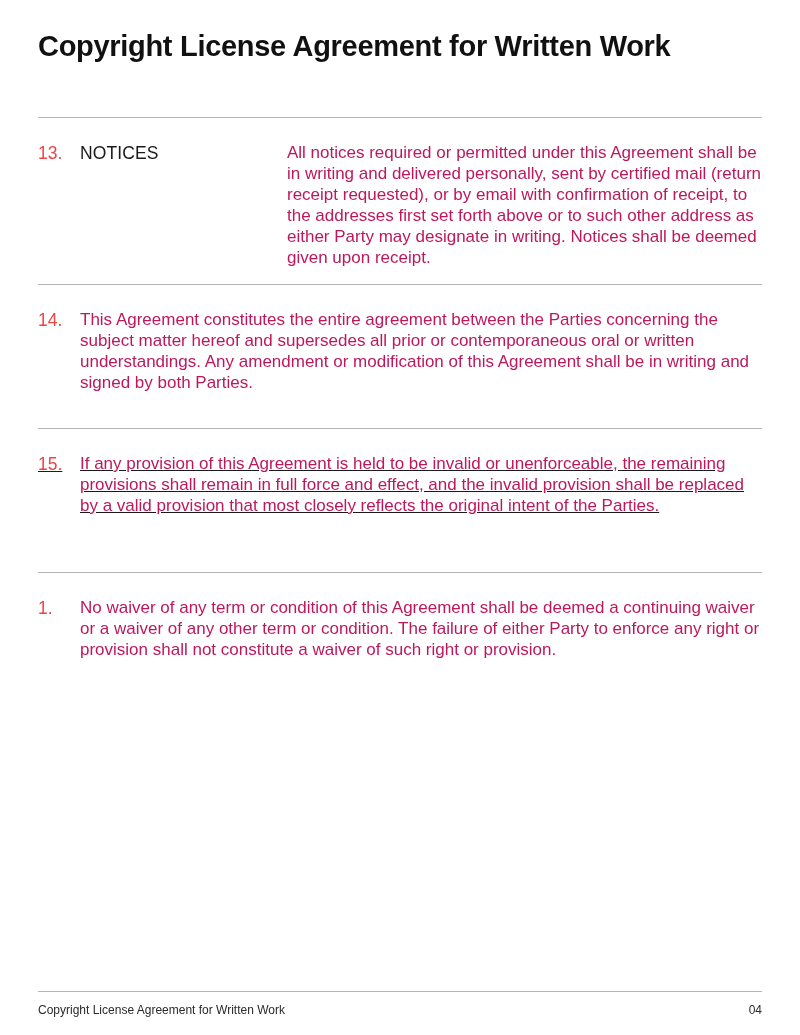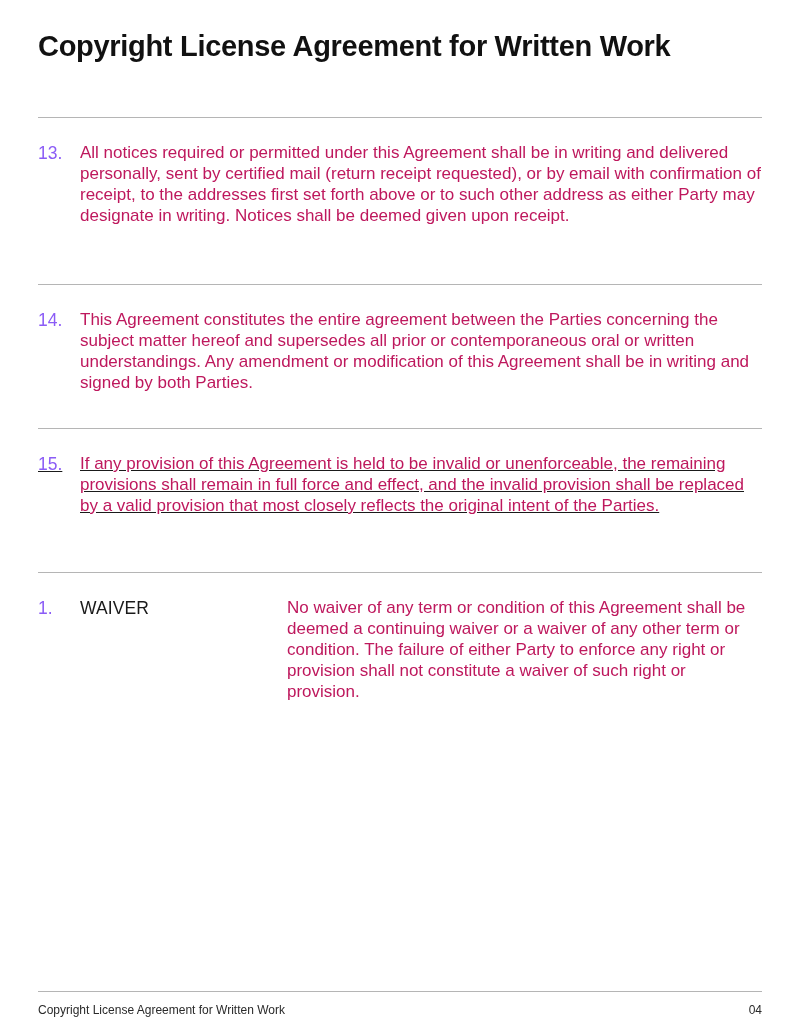--- a/index.html
+++ b/index.html
@@ -37,21 +37,21 @@
     padding-top: 24px;
   }
   .section-13 { min-height: 167px; }
   .section-14 { min-height: 144px; }
   .section-15 { min-height: 144px; text-decoration: underline; }
   .section-16 { min-height: 160px; }
   .sec-number {
     flex: 0 0 42px;
     font-size: 17.5px;
     font-weight: 400;
-    color: #8b5cf6;
+    color: #ef4444;
     line-height: 1.35;
   }
   .sec-title {
     flex: 0 0 207px;
     font-size: 17.5px;
     font-weight: 400;
     color: #1a1a1a;
     line-height: 1.35;
     letter-spacing: 0.1px;
     padding-right: 20px;
@@ -80,36 +80,36 @@
 <body>
 
 <div class="page">
   <div class="page-inner">
     <h1 class="doc-title">Copyright License Agreement for Written Work</h1>
 
     <div class="sections">
 
       <div class="section section-13">
         <div class="sec-number">13.</div>
+        <div class="sec-title">NOTICES</div>
         <div class="sec-body">All notices required or permitted under this Agreement shall be in writing and delivered personally, sent by certified mail (return receipt requested), or by email with confirmation of receipt, to the addresses first set forth above or to such other address as either Party may designate in writing. Notices shall be deemed given upon receipt.</div>
       </div>
 
       <div class="section section-14">
         <div class="sec-number">14.</div>
         <div class="sec-body">This Agreement constitutes the entire agreement between the Parties concerning the subject matter hereof and supersedes all prior or contemporaneous oral or written understandings. Any amendment or modification of this Agreement shall be in writing and signed by both Parties.</div>
       </div>
 
       <div class="section section-15">
         <div class="sec-number">15.</div>
         <div class="sec-body">If any provision of this Agreement is held to be invalid or unenforceable, the remaining provisions shall remain in full force and effect, and the invalid provision shall be replaced by a valid provision that most closely reflects the original intent of the Parties.</div>
       </div>
 
       <div class="section section-16">
         <div class="sec-number">1.</div>
-        <div class="sec-title">WAIVER</div>
         <div class="sec-body">No waiver of any term or condition of this Agreement shall be deemed a continuing waiver or a waiver of any other term or condition. The failure of either Party to enforce any right or provision shall not constitute a waiver of such right or provision.</div>
       </div>
 
     </div>
   </div>
 
   <div class="footer">
     <span>Copyright License Agreement for Written Work</span>
     <span>04</span>
   </div>

